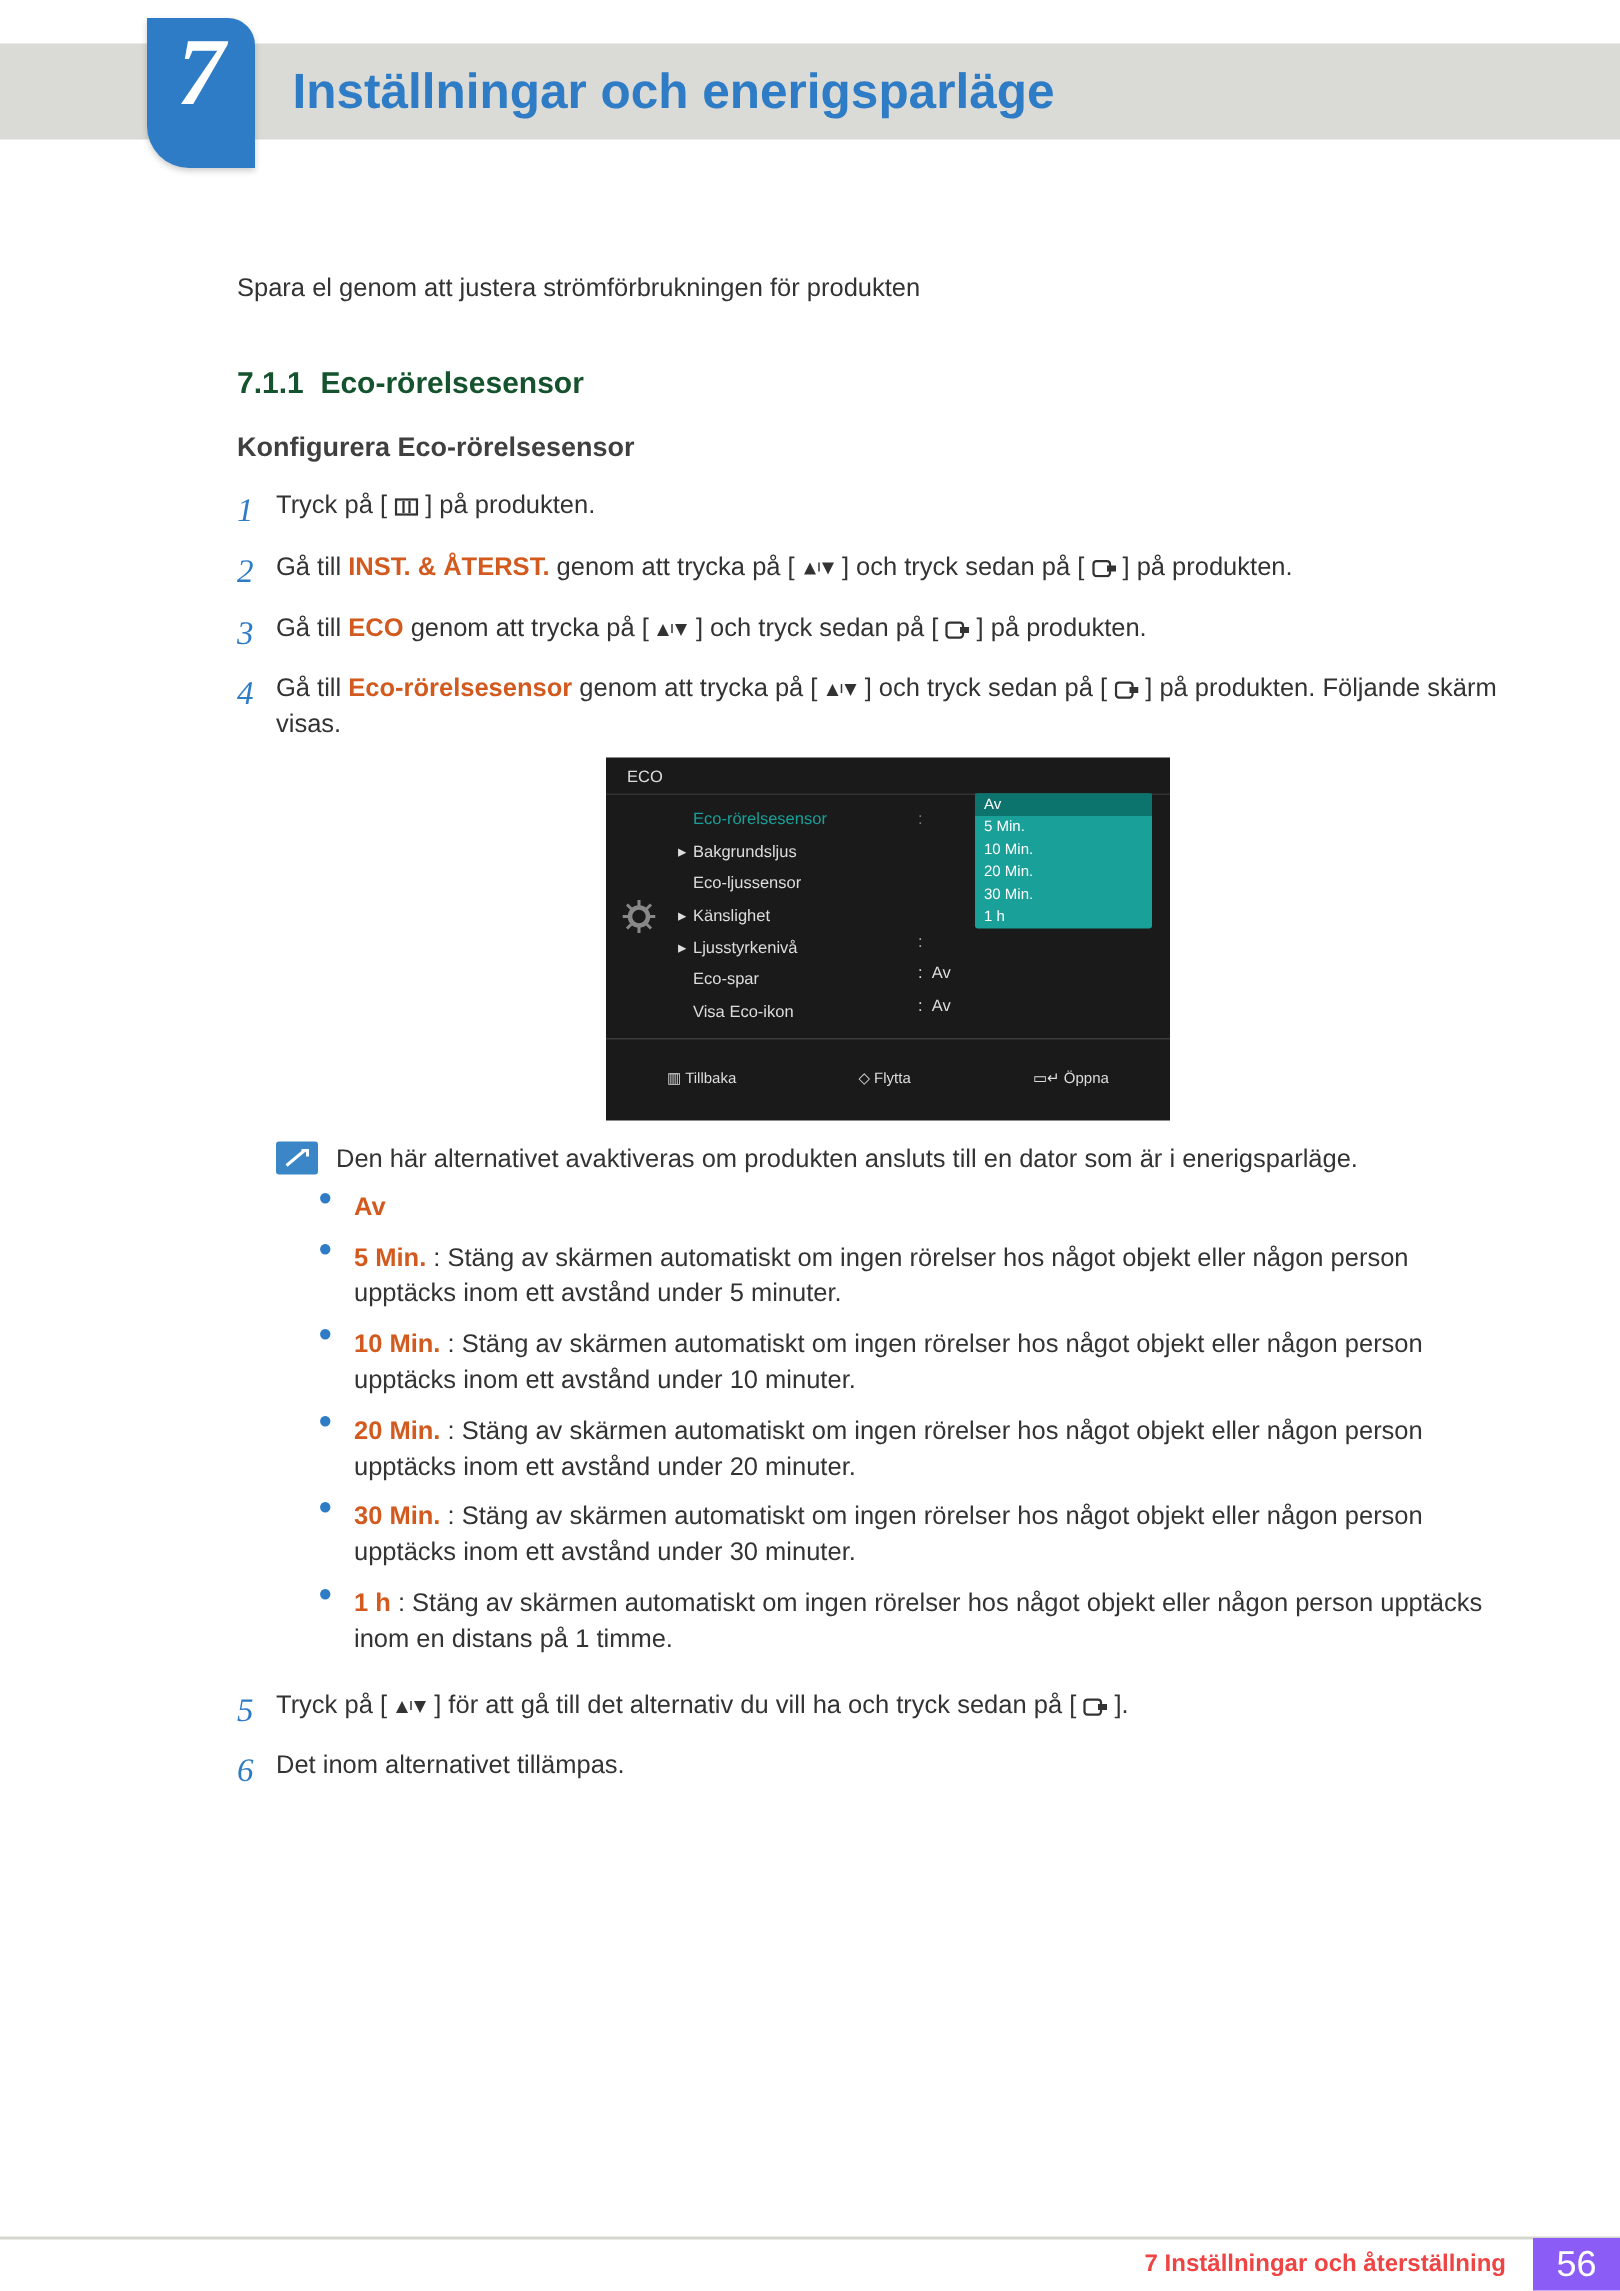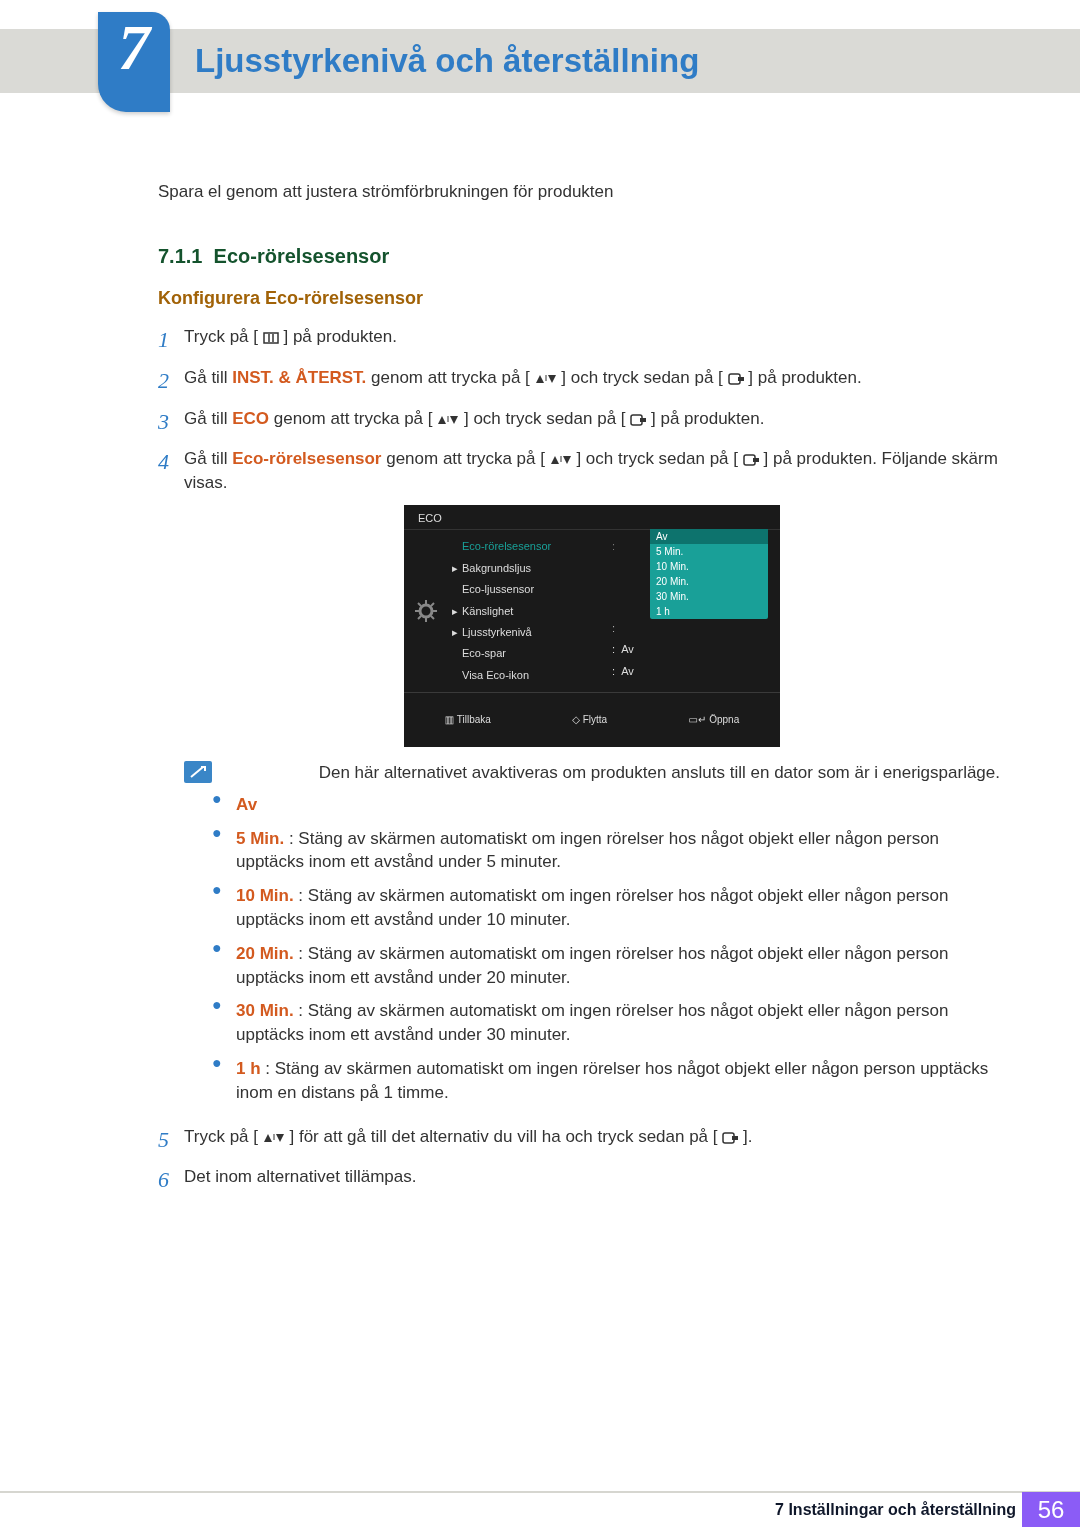--- a/index.html
+++ b/index.html
@@ -48,21 +48,21 @@
     right: 80px;
   }
   .h1 {
     font-size: 32px; font-weight: bold; color: #2f7cc6;
     margin-bottom: 38px;
   }
   .intro { margin-left: 76px; margin-bottom: 38px; }
   .h2 { font-size: 20px; font-weight: bold; color: #14532d; margin-left: 76px; margin-bottom: 16px; }
   .desc { margin-left: 76px; margin-bottom: 30px; }
   .bold-orange { color: #d35a1f; font-weight: bold; }
-  .h3 { font-size: 18px; color: #a16207; font-weight: bold; margin-left: 76px; margin-bottom: 14px; }
+  .h3 { font-size: 18px; color: #404040; font-weight: bold; margin-left: 76px; margin-bottom: 14px; }
   .steps { margin-left: 76px; }
   .step { display:flex; margin-bottom: 10px; }
   .step-num {
     font-family: Georgia, serif; font-style: italic; font-size: 22px; color: #2f7cc6;
     width: 26px; flex: 0 0 26px;
   }
   .step-body { flex:1; }
   .icon-svg { vertical-align: -2px; }
   .menu-screenshot {
     width: 376px;
@@ -86,44 +86,44 @@
     background:#19a098; color:#fff; font-size:10px; line-height: 13px;
     border-radius:2px;
   }
   .ms-dropdown .cur { background:#0d736d; padding: 1px 6px; }
   .ms-dropdown .it { padding: 1px 6px; }
   .ms-footer {
     border-top:1px solid #3a3a3a;
     display:flex; justify-content:space-around;
     padding: 20px 0; font-size:10px;
   }
-  .note-row { display:flex; margin-left:76px; margin-bottom:8px; gap:12px;text-align:right; }
+  .note-row { display:flex; margin-left:76px; margin-bottom:8px; gap:12px; }
   .note-icon {
     width:28px; height:22px; background:#3a86c7;
     border-radius:2px; flex:0 0 28px;
     display:flex; align-items:center; justify-content:center;
   }
   .bullets { margin-left: 104px; }
   .bullet { display:flex; margin-bottom: 10px; gap: 12px; }
   .bullet-dot { color:#2f7cc6; font-size:16px; line-height:12px; flex:0 0 12px; }
   .footer {
     position:absolute; bottom:0; left:0; right:0; height:36px;
     border-top: 2px solid #d6d6d0;
     display:flex; justify-content:flex-end; align-items:center;
     padding-right: 0;
   }
-  .footer-text { color:#0f172a; font-weight:bold; font-size:16px; margin-right:6px; }
+  .footer-text { color:#ef4444; font-weight:bold; font-size:16px; margin-right:18px; }
   .footer-num { background:#8b5cf6; color:#fff; font-size:24px; width:58px; text-align:center; line-height:36px; }
 </style>
 </head>
 <body>
 
 <div class="header-bar"></div>
 <div class="chapter-badge">7</div>
-<div class="chapter-title">Ljusstyrkenivå och återställning</div>
+<div class="chapter-title">Inställningar och enerigsparläge</div>
 
 <div class="content">
 
 
   <p class="intro">Spara el genom att justera strömförbrukningen för produkten</p>
 
   <div class="h2">
     <span>7.1.1</span>&nbsp;
     <span>Eco-rörelsesensor</span>
   </div>

